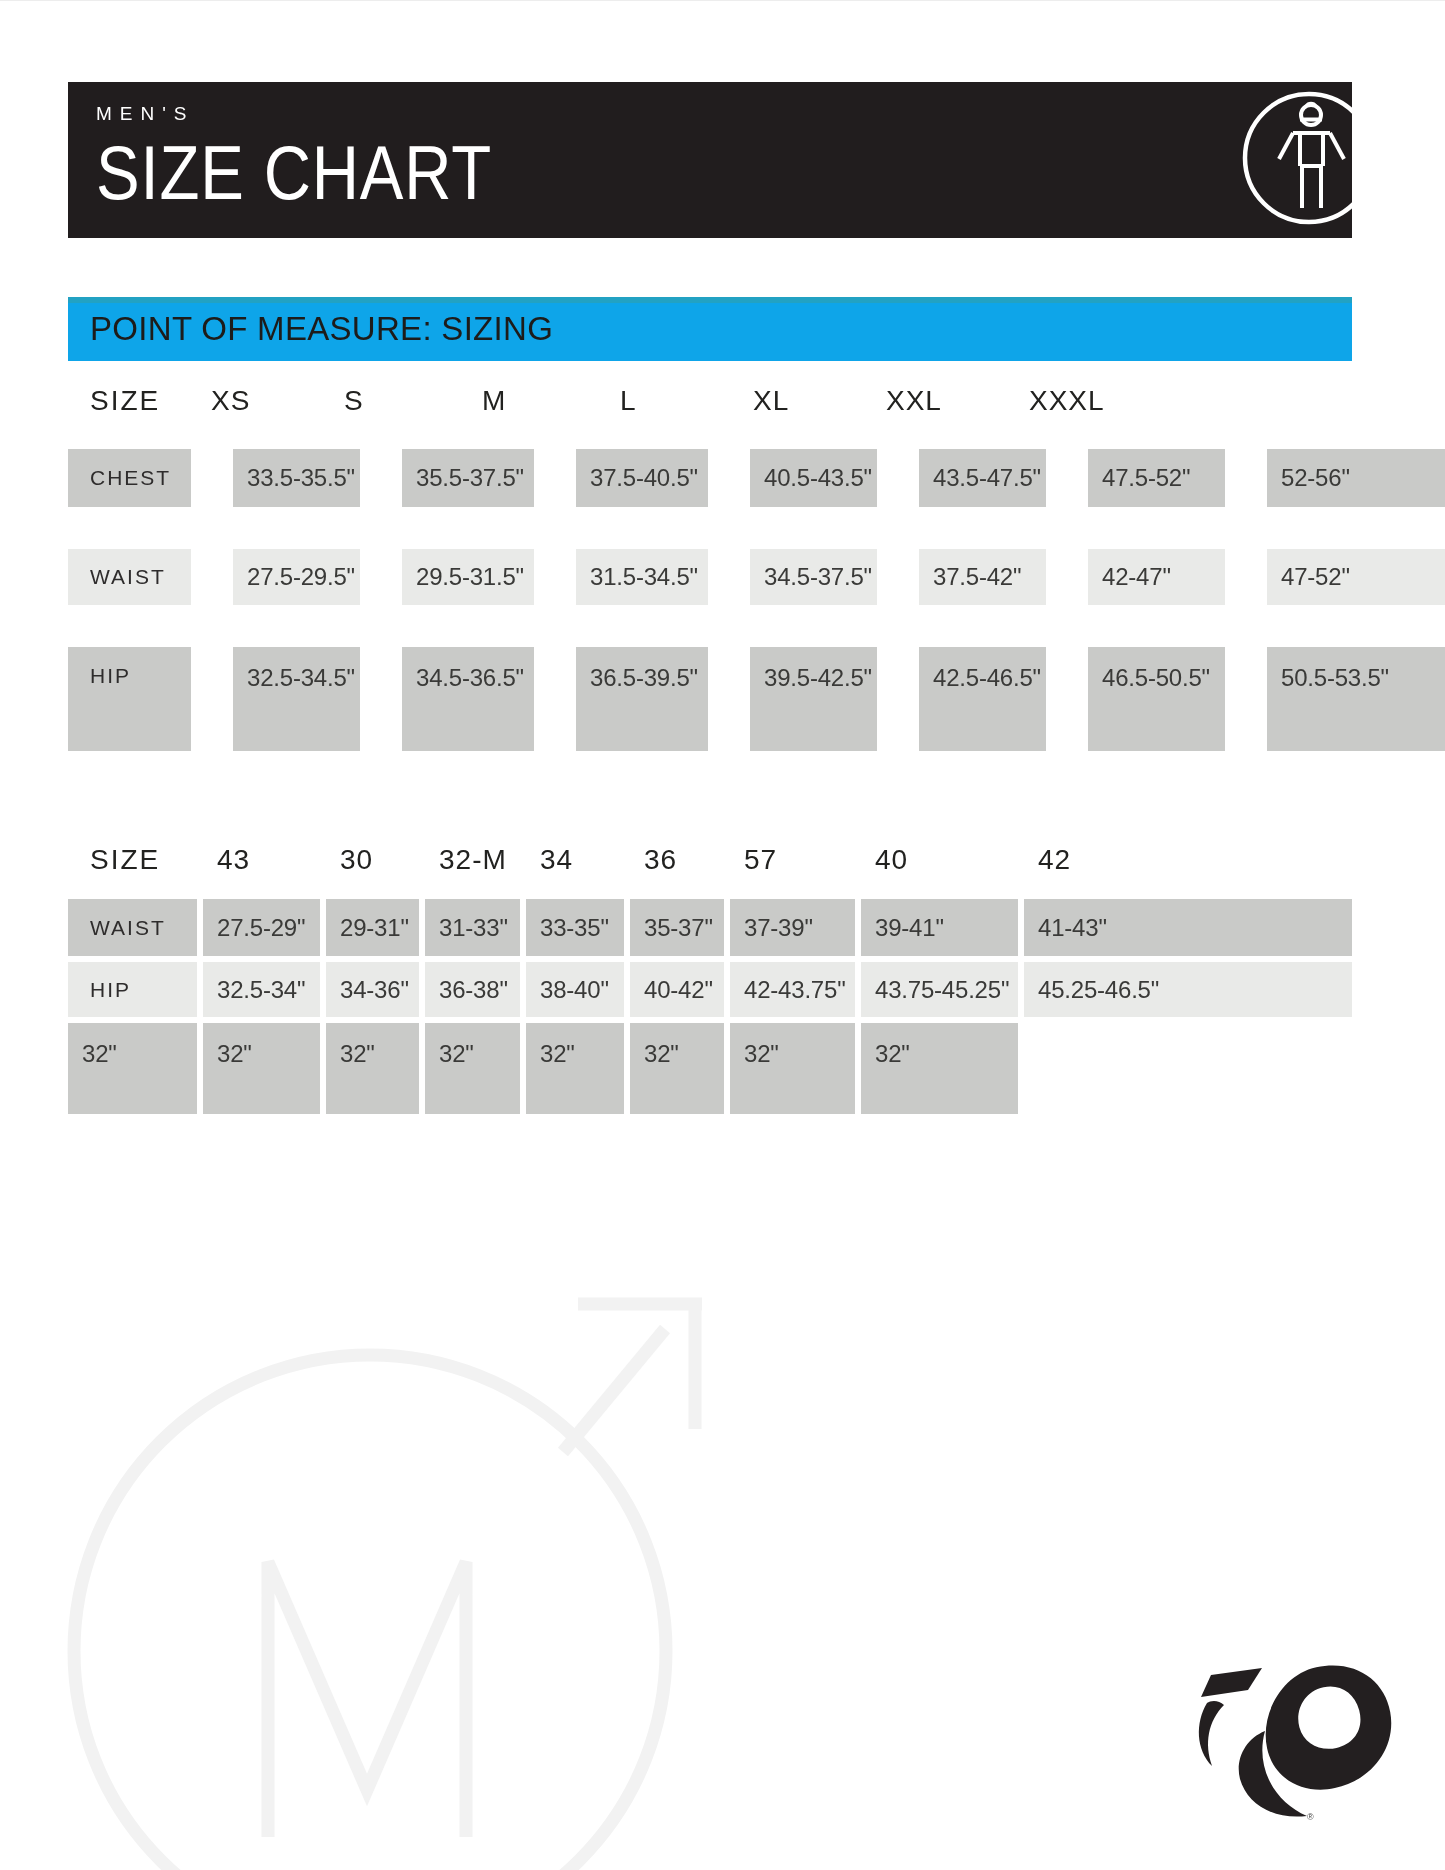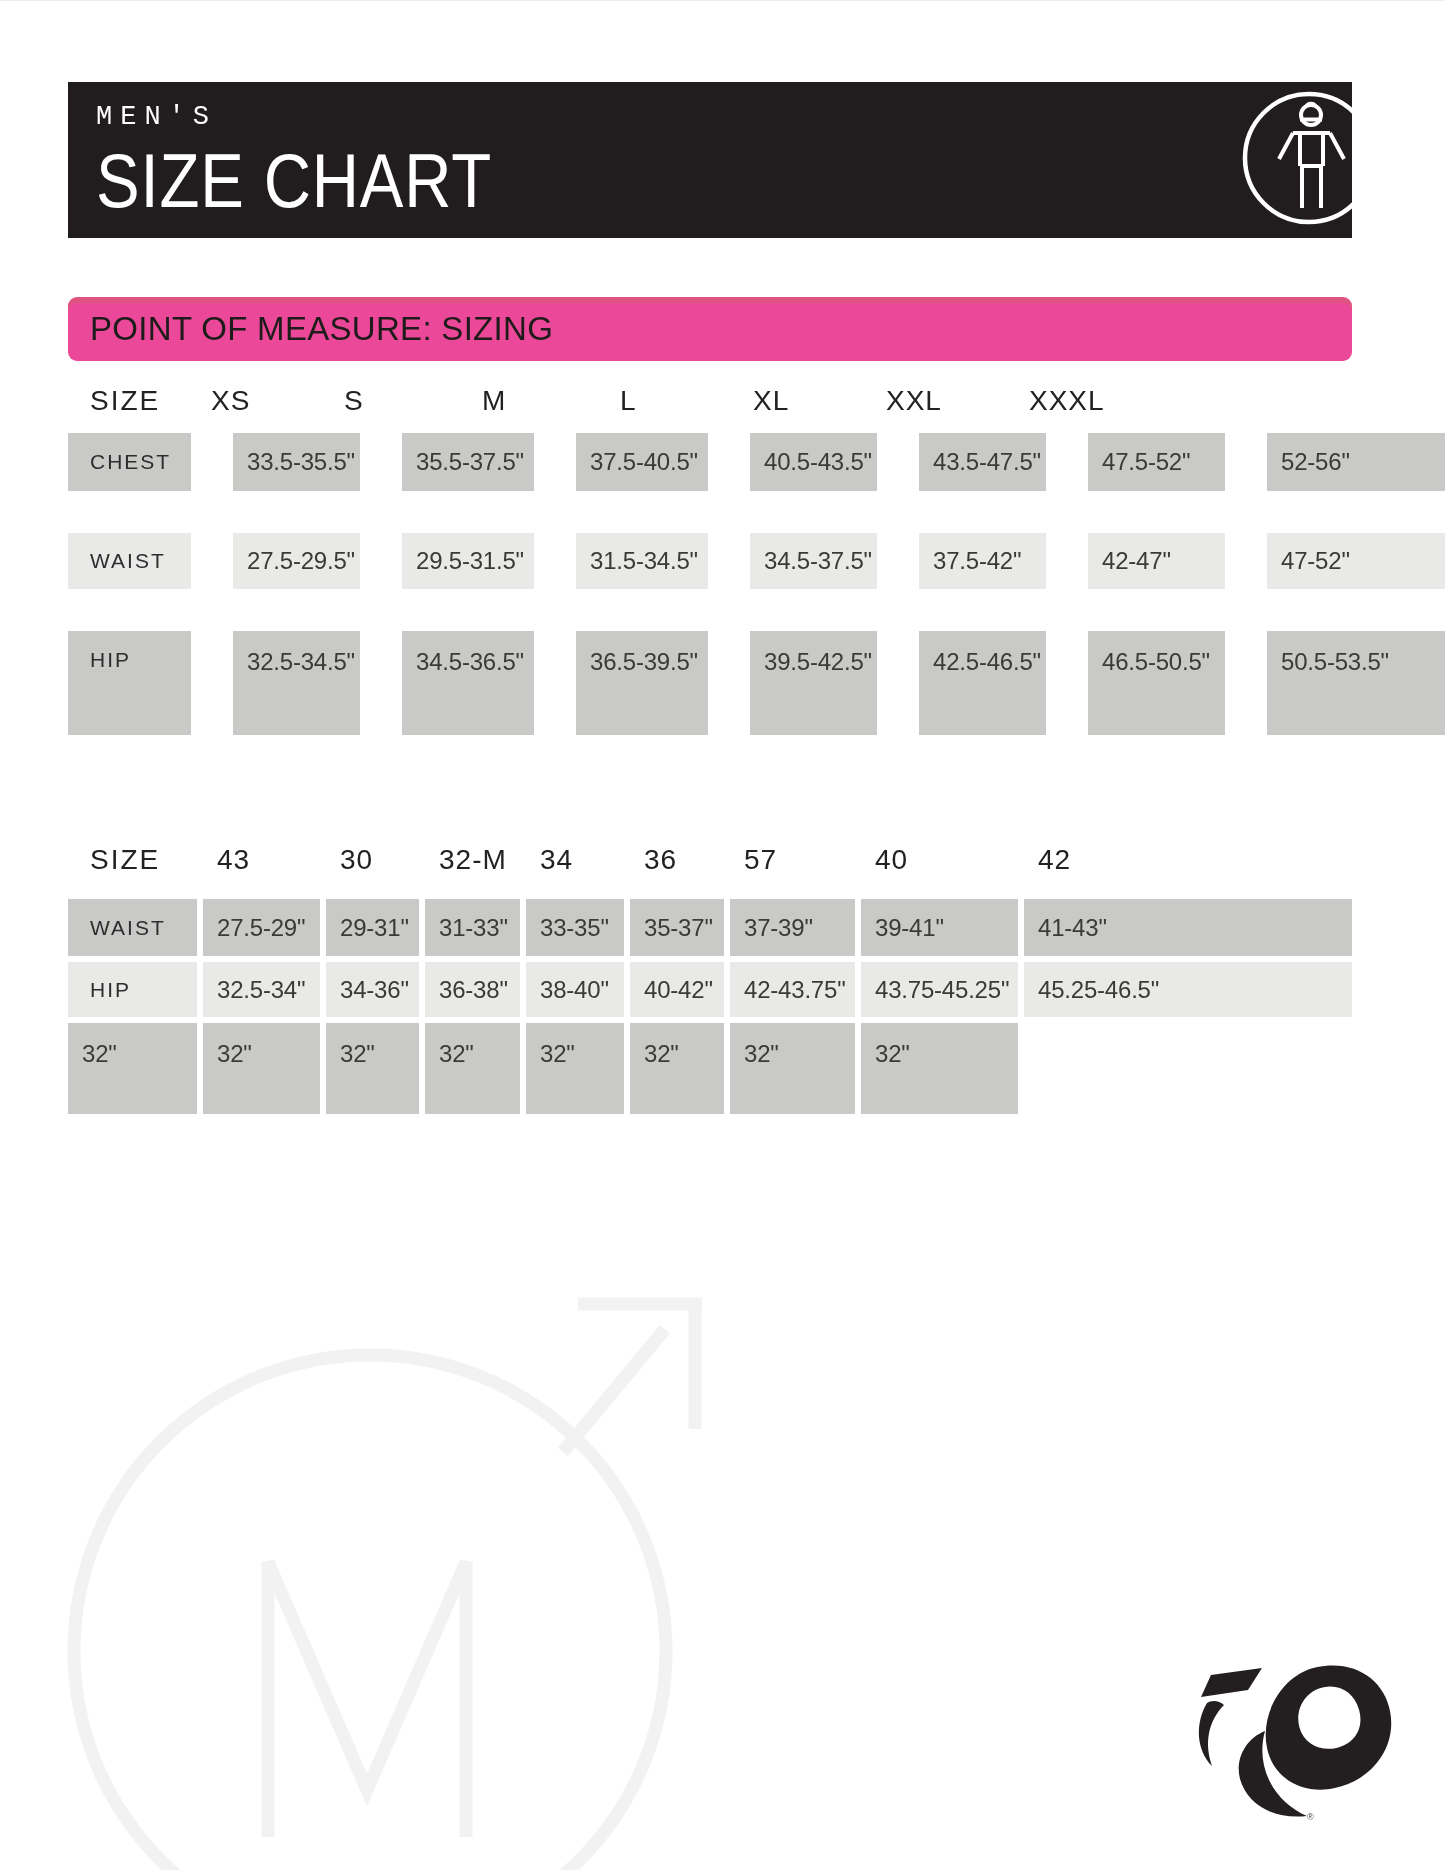--- a/index.html
+++ b/index.html
@@ -9,34 +9,33 @@
     border-top:1px solid #ededed;
   }
 
   
   .header-bar{
     position:absolute;left:68px;top:81px;width:1284px;height:156px;
     background:#211d1e;color:#ffffff;overflow:hidden;
   }
   .header-text{position:absolute;left:28px;top:22px;}
   .eyebrow{
-    font-size:27px;font-weight:500;letter-spacing:8px;line-height:1;margin-bottom:12px;font-family:Liberation Mono, monospace;
+    font-size:19px;font-weight:500;letter-spacing:8px;line-height:1;margin-bottom:12px;
   }
   .big-title{
     font-size:76px;font-weight:400;letter-spacing:1px;line-height:1;white-space:nowrap;
     transform:scaleX(.86);transform-origin:left center;
   }
   .person-icon{position:absolute;left:0;top:0;width:1284px;height:156px;}
 
   
   .section-bar{
-    position:absolute;left:68px;width:1284px;height:64px;background:#ec4899;
+    position:absolute;left:68px;width:1284px;height:64px;background:#0ea5e9;
     display:flex;align-items:center;padding-left:22px;box-sizing:border-box;
     box-shadow:inset 0 6px 0 rgba(140,150,0,.16);
-    border-radius:9px;
   }
   .section-title{
     font-size:33px;font-weight:500;color:#1d1c1a;letter-spacing:.3px;white-space:nowrap;
   }
 
   
   .thead,.tbody{
     position:absolute;left:68px;width:1284px;display:grid;column-gap:6px;box-sizing:border-box;
   }
   .thead{align-items:center;}
@@ -90,21 +89,21 @@
   <div class="thead" id="thead-0" style="top: 360px; height: 80px; grid-template-columns: 123px 127px 132px 132px 127px 127px 137px 337px;">
       <div class="th lbl">SIZE</div>
       <div class="th">XS</div>
       <div class="th">S</div>
       <div class="th">M</div>
       <div class="th">L</div>
       <div class="th">XL</div>
       <div class="th">XXL</div>
       <div class="th">XXXL</div>
     </div>
-  <div class="tbody" id="tbody-0" style="top: 432px; grid-template-columns: 123px 127px 132px 132px 127px 127px 137px 337px; grid-template-rows: 58px 56px 104px; gap: 42px;">
+  <div class="tbody" id="tbody-0" style="top: 448px; grid-template-columns: 123px 127px 132px 132px 127px 127px 137px 337px; grid-template-rows: 58px 56px 104px; gap: 42px;">
       <div class="cell lbl bg-dark">CHEST</div>
       <div class="cell bg-dark">33.5-35.5"</div>
       <div class="cell bg-dark">35.5-37.5"</div>
       <div class="cell bg-dark">37.5-40.5"</div>
       <div class="cell bg-dark">40.5-43.5"</div>
       <div class="cell bg-dark">43.5-47.5"</div>
       <div class="cell bg-dark">47.5-52"</div>
       <div class="cell bg-dark">52-56"</div>
       <div class="cell lbl bg-light">WAIST</div>
       <div class="cell bg-light">27.5-29.5"</div>

